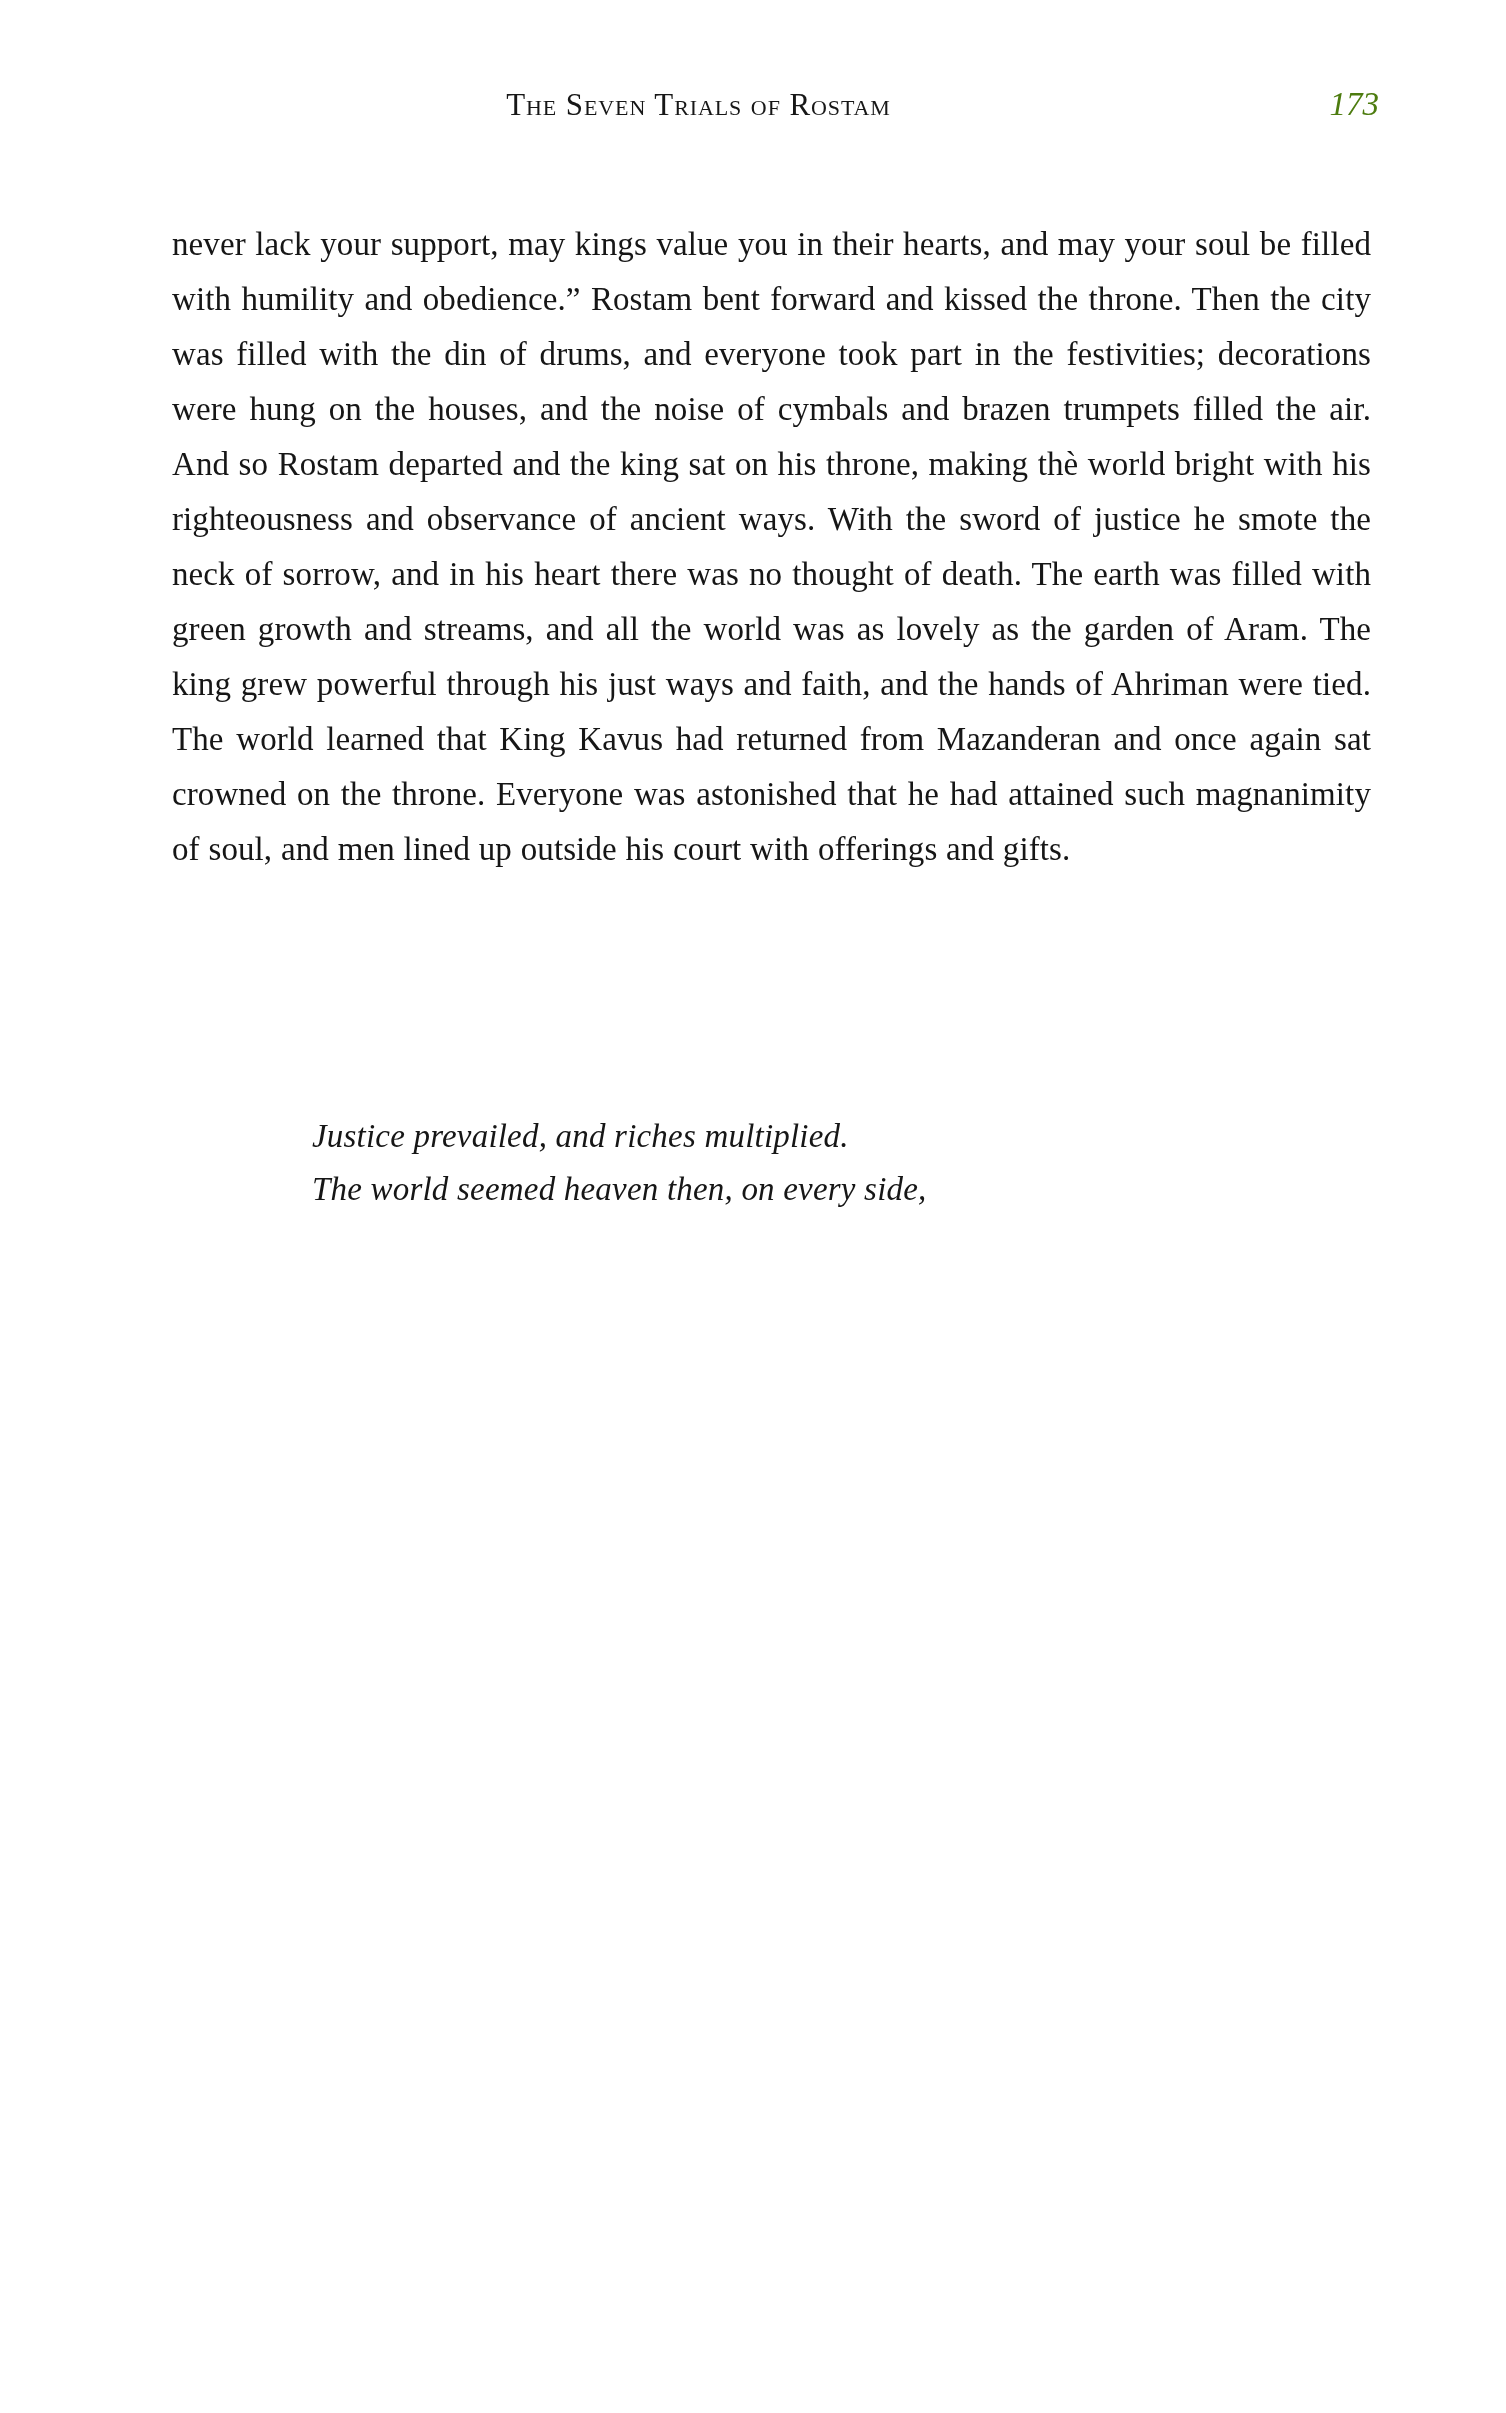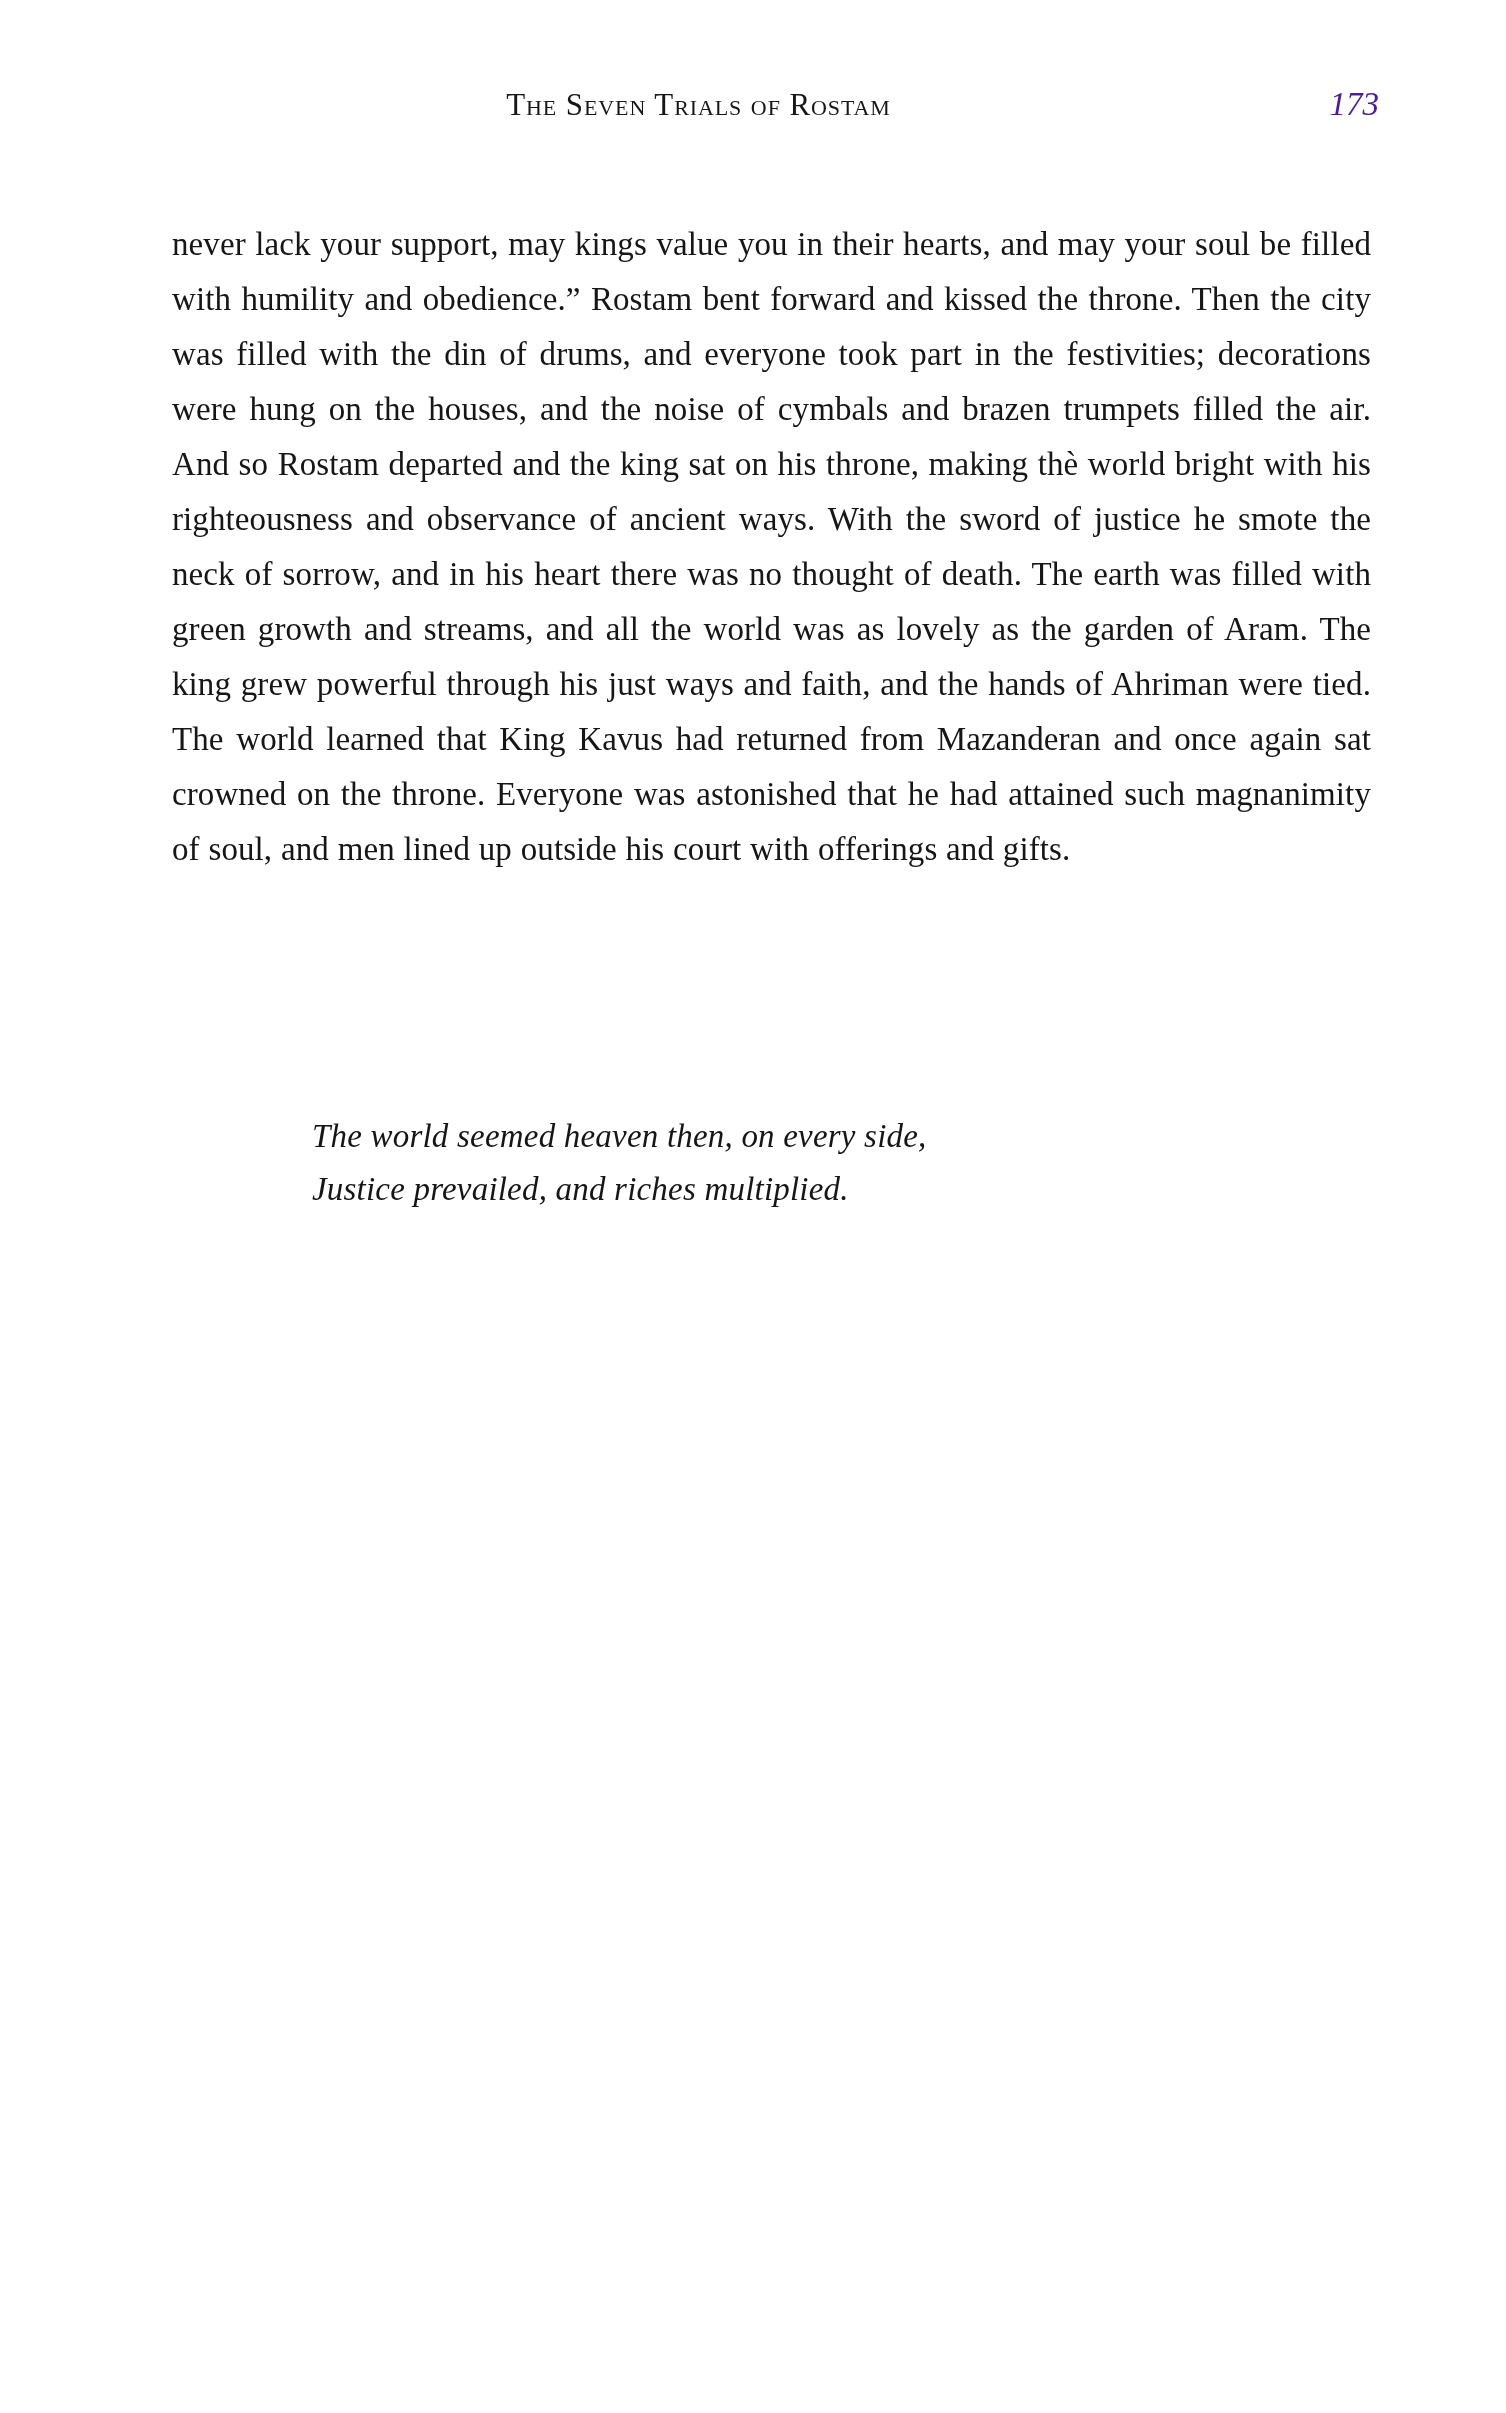--- a/index.html
+++ b/index.html
@@ -44,21 +44,21 @@
     transform: translateX(-73px);
   }
 
   .head-folio {
     position: absolute;
     right: 0;
     top: 0;
     font-size: 33px;
     line-height: 41px;
     font-style: italic;
-    color: #4c1d95;
+    color: #4d7c0f;
   }
 
   
   .body-block {
     position: absolute;
     top: 209px;
     left: 164px;
     width: 1215px;
   }
 
@@ -101,18 +101,18 @@
   <div class="running-head">
     <div class="head-title">The Seven Trials of Rostam</div>
     <div class="head-folio">173</div>
   </div>
 
   <div class="body-block">
     <p class="body-para">never lack your support, may kings value you in their hearts, and may your soul be filled with humility and obedience.” Rostam bent forward and kissed the throne. Then the city was filled with the din of drums, and everyone took part in the festivities; decorations were hung on the houses, and the noise of cymbals and brazen trumpets filled the air. And so Rostam departed and the king sat on his throne, making thè world bright with his righteousness and observance of ancient ways. With the sword of justice he smote the neck of sorrow, and in his heart there was no thought of death. The earth was filled with green growth and streams, and all the world was as lovely as the garden of Aram. The king grew powerful through his just ways and faith, and the hands of Ahriman were tied. The world learned that King Kavus had returned from Mazanderan and once again sat crowned on the throne. Everyone was astonished that he had attained such magnanimity of soul, and men lined up outside his court with offerings and gifts.</p>
   </div>
 
   <div class="verse-block">
+    <p class="verse-line">Justice prevailed, and riches multiplied.</p>
     <p class="verse-line">The world seemed heaven then, on every side,</p>
-    <p class="verse-line">Justice prevailed, and riches multiplied.</p>
   </div>
 
 </div>
 
 
 </body></html>

